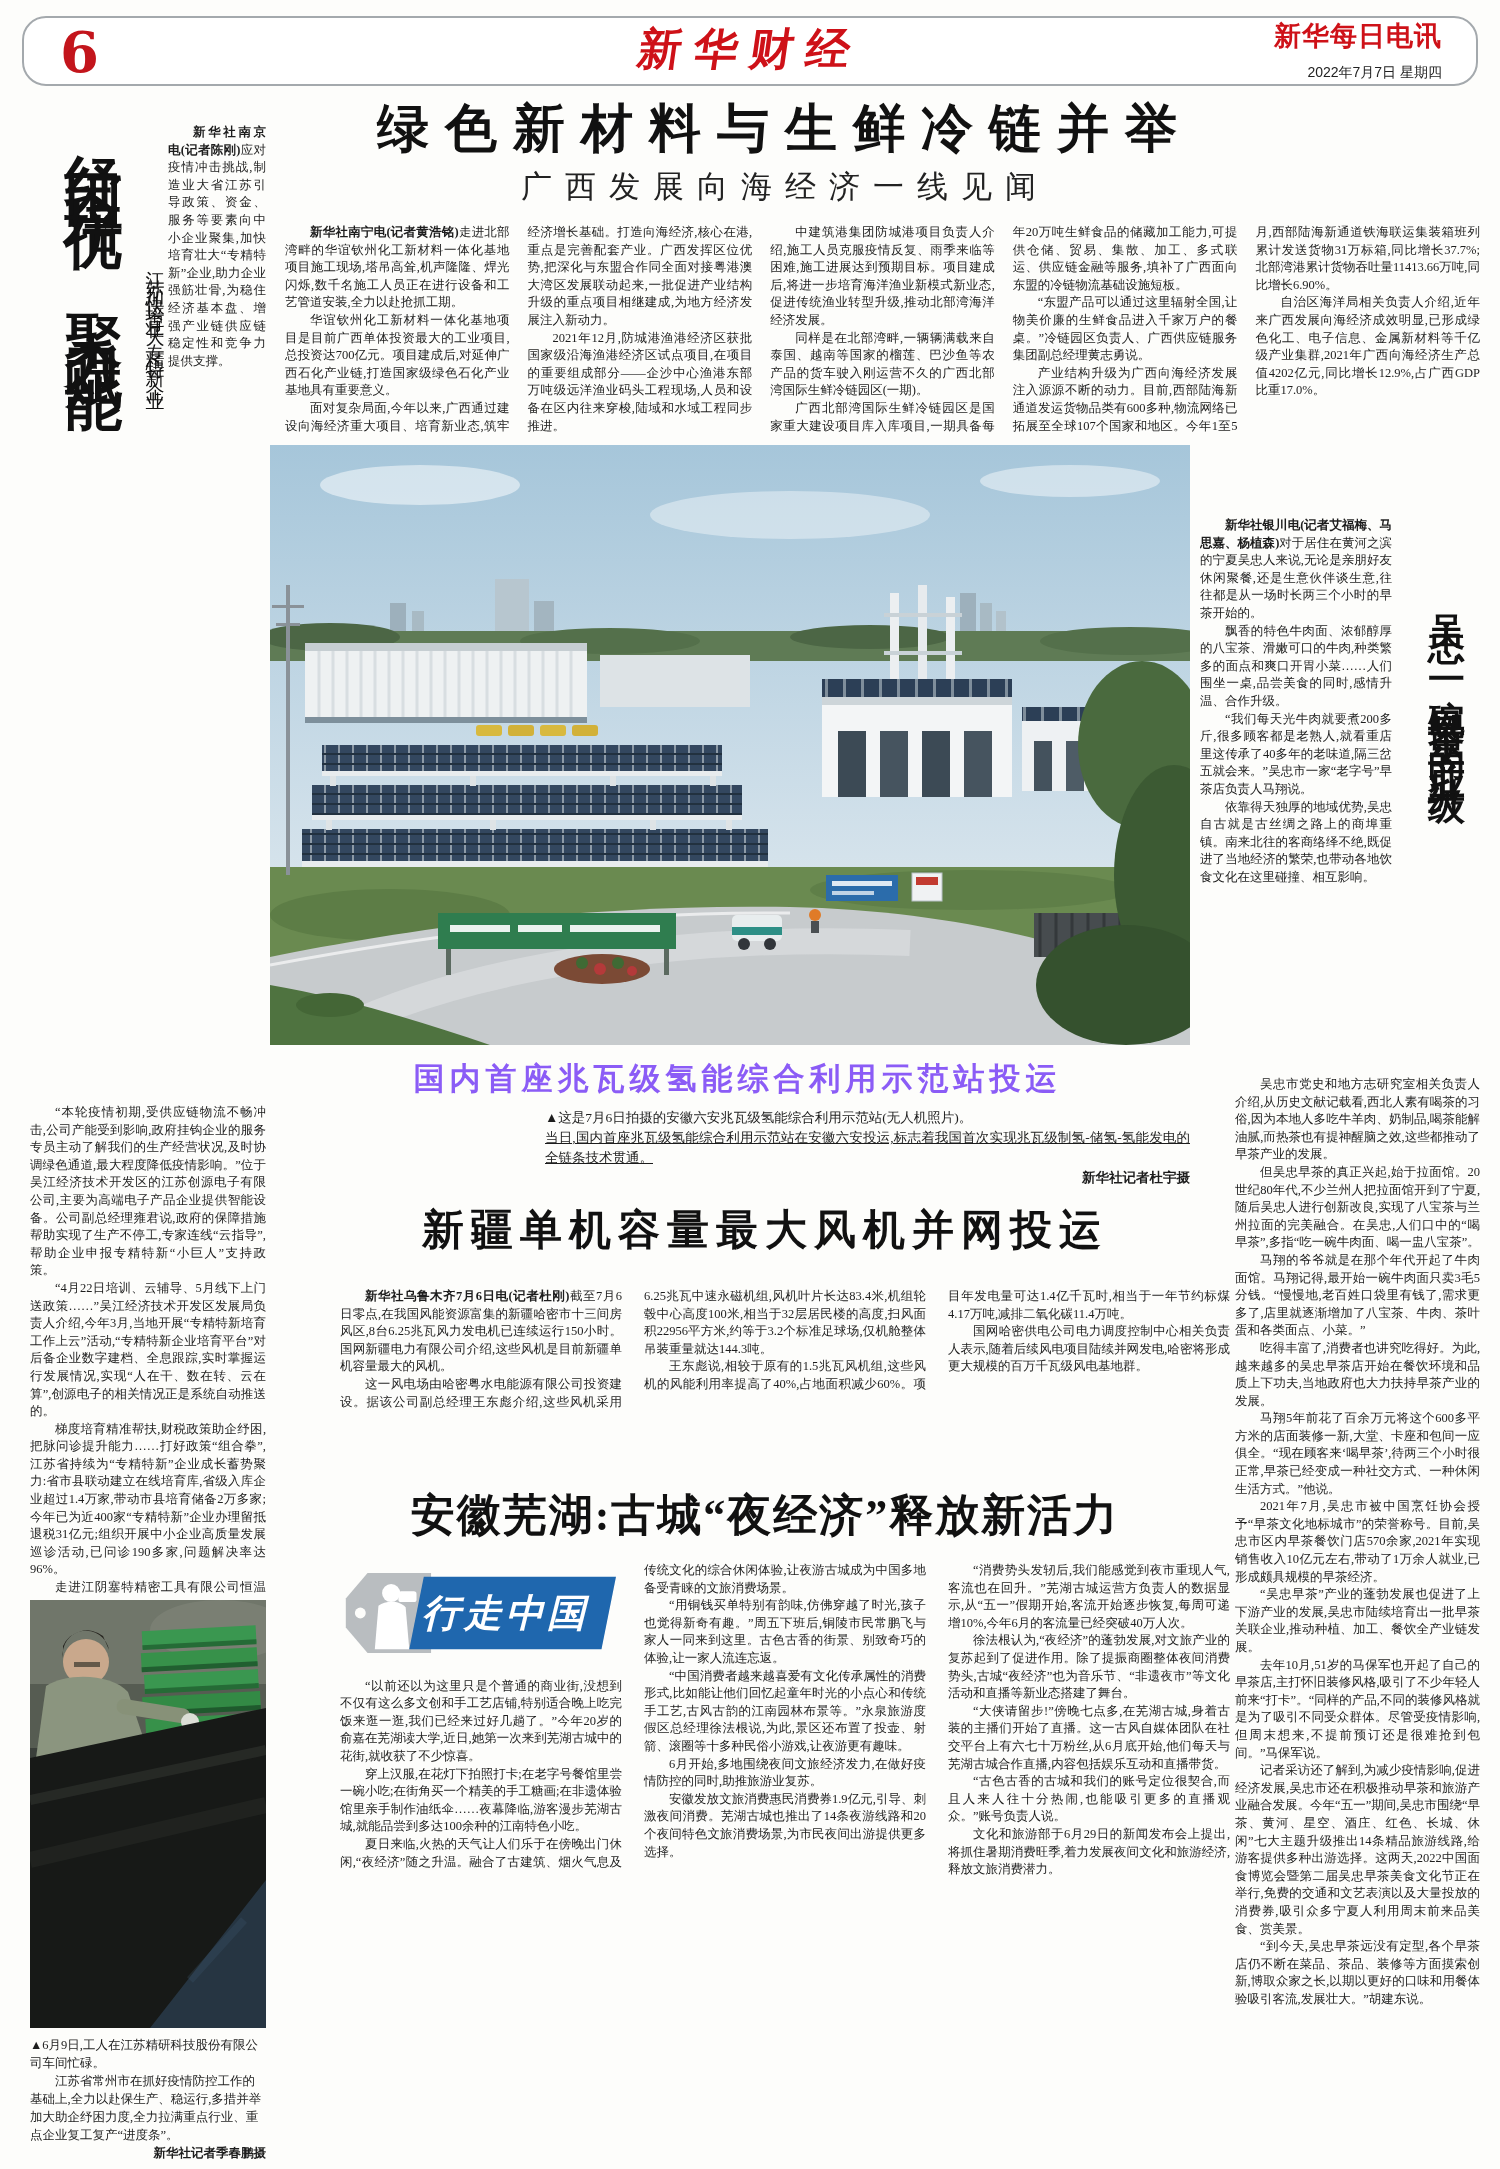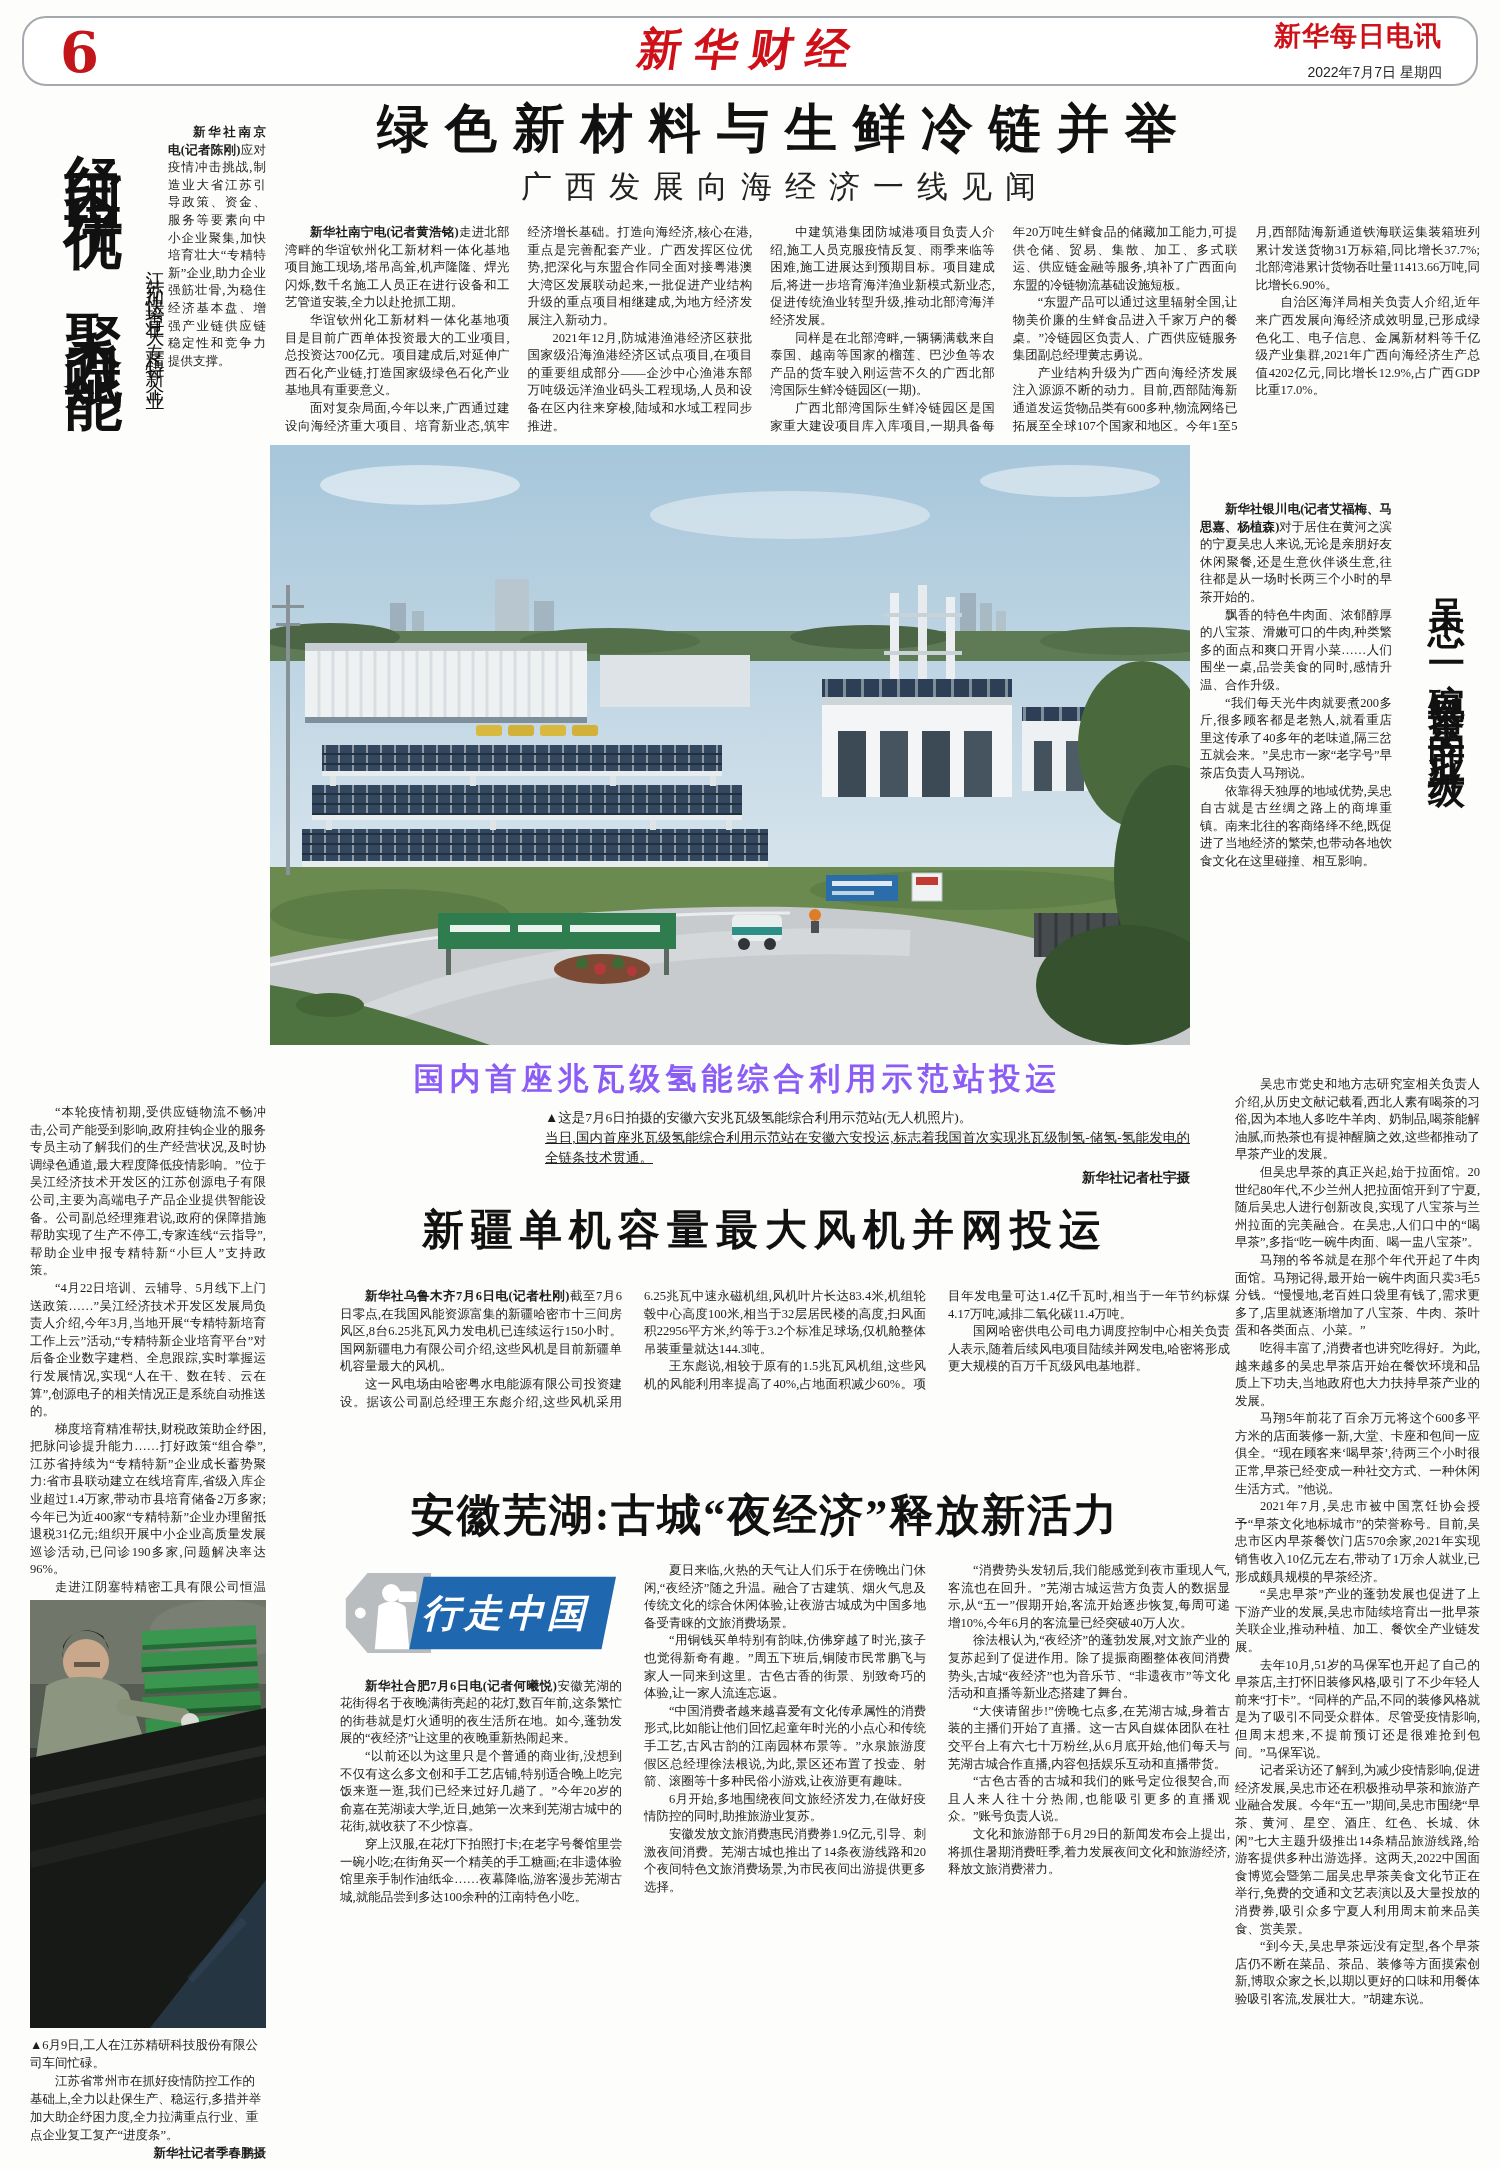--- a/index.html
+++ b/index.html
@@ -36,21 +36,21 @@
   .gx-subhead{position:absolute;left:285px;top:166px;width:1000px;text-align:center;
               font-size:31px;letter-spacing:13px;color:#222;}
   .gx-body{position:absolute;left:285px;top:224px;width:1195px;height:214px;
            column-count:5;column-gap:18px;}
   
   .hydro-photo{position:absolute;left:270px;top:445px;width:920px;height:600px;overflow:hidden;}
   .hydro-title{position:absolute;left:285px;top:1058px;width:905px;text-align:center;
                font-size:31px;font-weight:bold;letter-spacing:5px;color:#8b5cf6;}
   .hydro-caption{position:absolute;left:545px;top:1108px;width:645px;font-size:13.5px;line-height:20px;text-align:justify;}
   
-  .wz-top{position:absolute;left:1200px;top:501px;width:280px;height:560px;display:flex;font-family:Liberation Serif, serif;}
+  .wz-top{position:absolute;left:1200px;top:517px;width:280px;height:560px;display:flex;font-family:Liberation Serif, serif;}
   .wz-text{width:192px;overflow:hidden;}
   .wz-vhead{writing-mode:vertical-rl;text-orientation:upright;font-size:37px;font-weight:bold;
             letter-spacing:11px;width:84px;padding-top:68px;color:#111;line-height:1.6;}
   .wz-bottom{position:absolute;left:1235px;top:1076px;width:245px;height:1066px;}
   
   .xj-headline{position:absolute;left:300px;top:1202px;width:930px;text-align:center;
                font-size:42px;font-weight:600;letter-spacing:7px;color:#111;}
   .xj-body{position:absolute;left:340px;top:1288px;width:890px;height:172px;
            column-count:3;column-gap:22px;}
   
@@ -305,17 +305,16 @@
   <div class="wh-body bodytext">
     <svg class="badge" viewBox="0 0 300 92">
       <polygon points="26,2 96,2 96,90 26,90 2,62 2,30" fill="#b9bdc0"></polygon>
       <circle cx="18" cy="46" r="6" fill="#fdfdfb"></circle>
       <circle cx="52" cy="24" r="10" fill="#ffffff"></circle>
       <rect x="60" y="22" width="20" height="12" rx="3" fill="#ffffff"></rect>
       <path d="M38,38 C46,32 62,32 68,40 L72,86 L34,86 Z" fill="#ffffff"></path>
       <polygon points="88,6 300,6 284,86 72,86" fill="#1f67ae"></polygon>
       <text x="178" y="60" text-anchor="middle" font-size="42" font-weight="bold" font-style="italic" font-family="Liberation Sans, sans-serif" fill="#ffffff" letter-spacing="4">行走中国</text>
     </svg>
-    <p class="para"><span class="byline">新华社合肥7月6日电(记者何曦悦)</span><span>安徽芜湖的花街得名于夜晚满街亮起的花灯,数百年前,这条繁忙的街巷就是灯火通明的夜生活所在地。如今,蓬勃发展的“夜经济”让这里的夜晚重新热闹起来。</span></p>
     <span><p class="para">“以前还以为这里只是个普通的商业街,没想到不仅有这么多文创和手工艺店铺,特别适合晚上吃完饭来逛一逛,我们已经来过好几趟了。”今年20岁的俞嘉在芜湖读大学,近日,她第一次来到芜湖古城中的花街,就收获了不少惊喜。</p><p class="para">穿上汉服,在花灯下拍照打卡;在老字号餐馆里尝一碗小吃;在街角买一个精美的手工糖画;在非遗体验馆里亲手制作油纸伞……夜幕降临,游客漫步芜湖古城,就能品尝到多达100余种的江南特色小吃。</p><p class="para">夏日来临,火热的天气让人们乐于在傍晚出门休闲,“夜经济”随之升温。融合了古建筑、烟火气息及传统文化的综合休闲体验,让夜游古城成为中国多地备受青睐的文旅消费场景。</p><p class="para">“用铜钱买单特别有韵味,仿佛穿越了时光,孩子也觉得新奇有趣。”周五下班后,铜陵市民常鹏飞与家人一同来到这里。古色古香的街景、别致奇巧的体验,让一家人流连忘返。</p><p class="para">“中国消费者越来越喜爱有文化传承属性的消费形式,比如能让他们回忆起童年时光的小点心和传统手工艺,古风古韵的江南园林布景等。”永泉旅游度假区总经理徐法根说,为此,景区还布置了投壶、射箭、滚圈等十多种民俗小游戏,让夜游更有趣味。</p><p class="para">6月开始,多地围绕夜间文旅经济发力,在做好疫情防控的同时,助推旅游业复苏。</p><p class="para">安徽发放文旅消费惠民消费券1.9亿元,引导、刺激夜间消费。芜湖古城也推出了14条夜游线路和20个夜间特色文旅消费场景,为市民夜间出游提供更多选择。</p><p class="para">“消费势头发轫后,我们能感觉到夜市重现人气,客流也在回升。”芜湖古城运营方负责人的数据显示,从“五一”假期开始,客流开始逐步恢复,每周可递增10%,今年6月的客流量已经突破40万人次。</p><p class="para">徐法根认为,“夜经济”的蓬勃发展,对文旅产业的复苏起到了促进作用。除了提振商圈整体夜间消费势头,古城“夜经济”也为音乐节、“非遗夜市”等文化活动和直播等新业态搭建了舞台。</p><p class="para">“大侠请留步!”傍晚七点多,在芜湖古城,身着古装的主播们开始了直播。这一古风自媒体团队在社交平台上有六七十万粉丝,从6月底开始,他们每天与芜湖古城合作直播,内容包括娱乐互动和直播带货。</p><p class="para">“古色古香的古城和我们的账号定位很契合,而且人来人往十分热闹,也能吸引更多的直播观众。”账号负责人说。</p><p class="para">文化和旅游部于6月29日的新闻发布会上提出,将抓住暑期消费旺季,着力发展夜间文化和旅游经济,释放文旅消费潜力。</p></span>
   </div>
 
 </div>
 
 </body></html>

